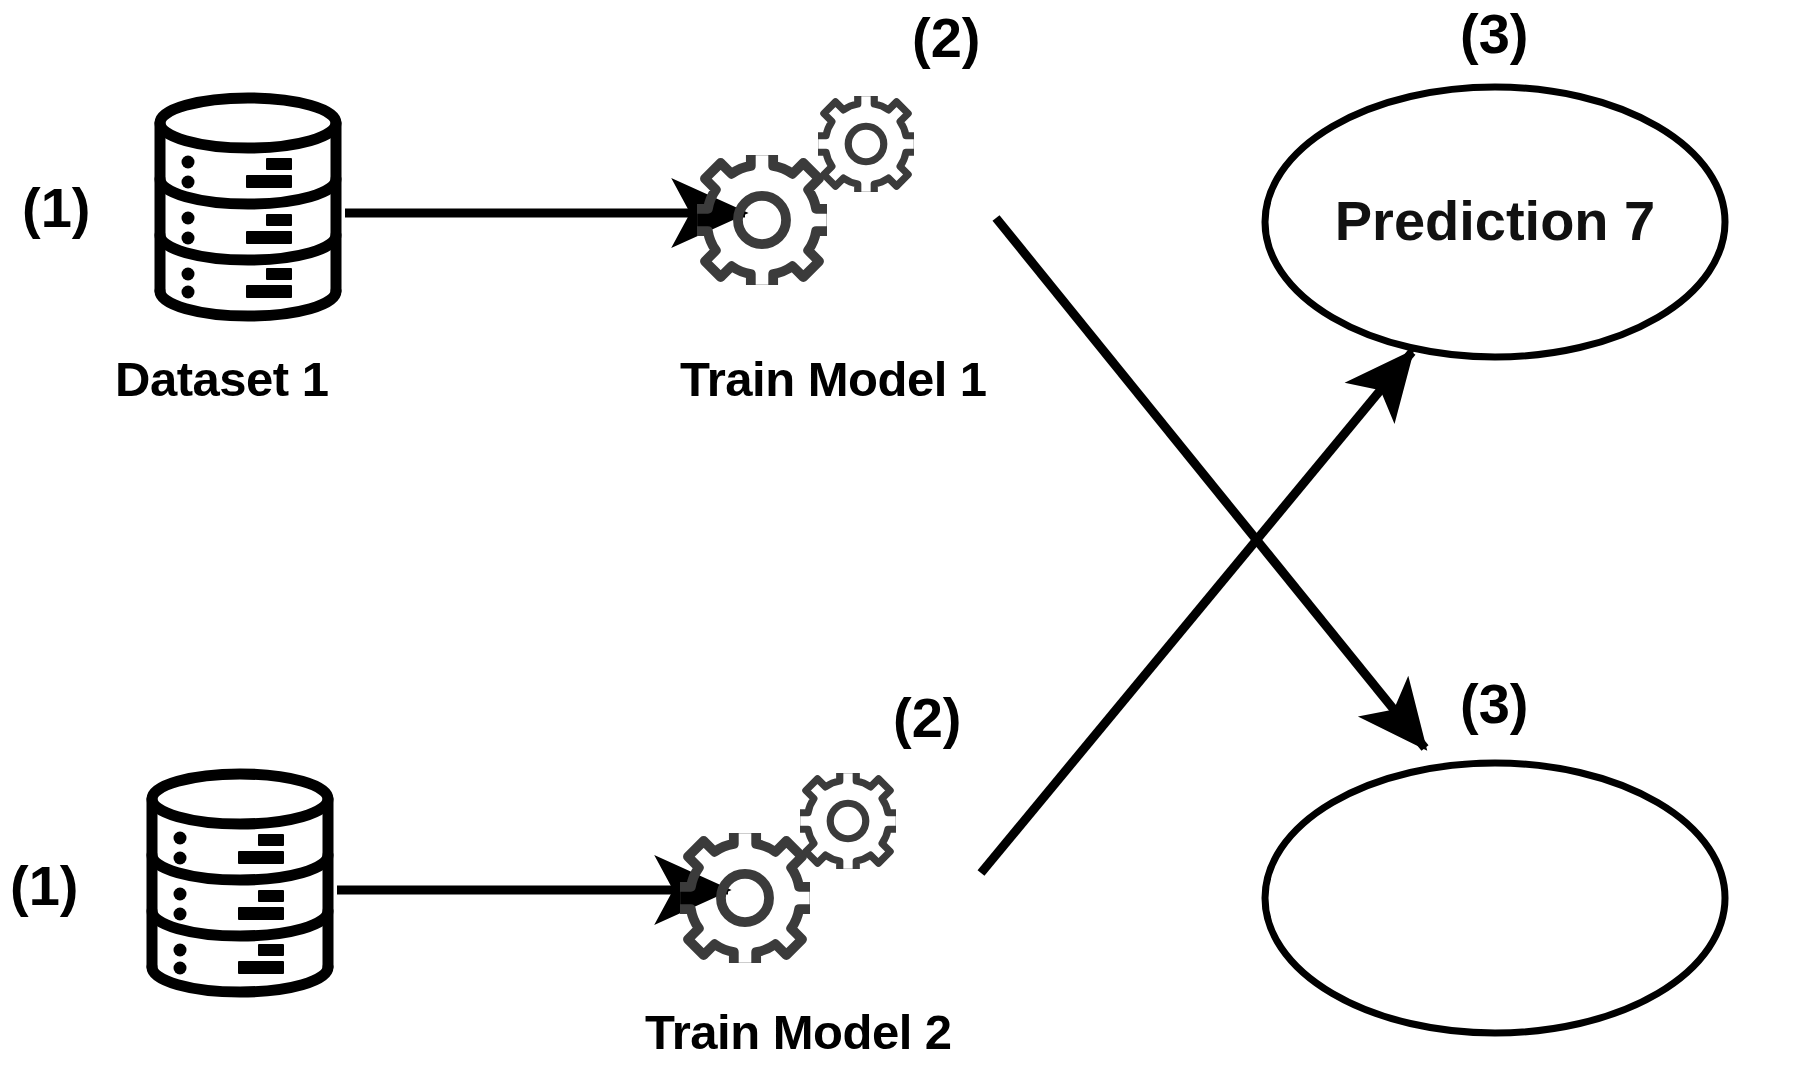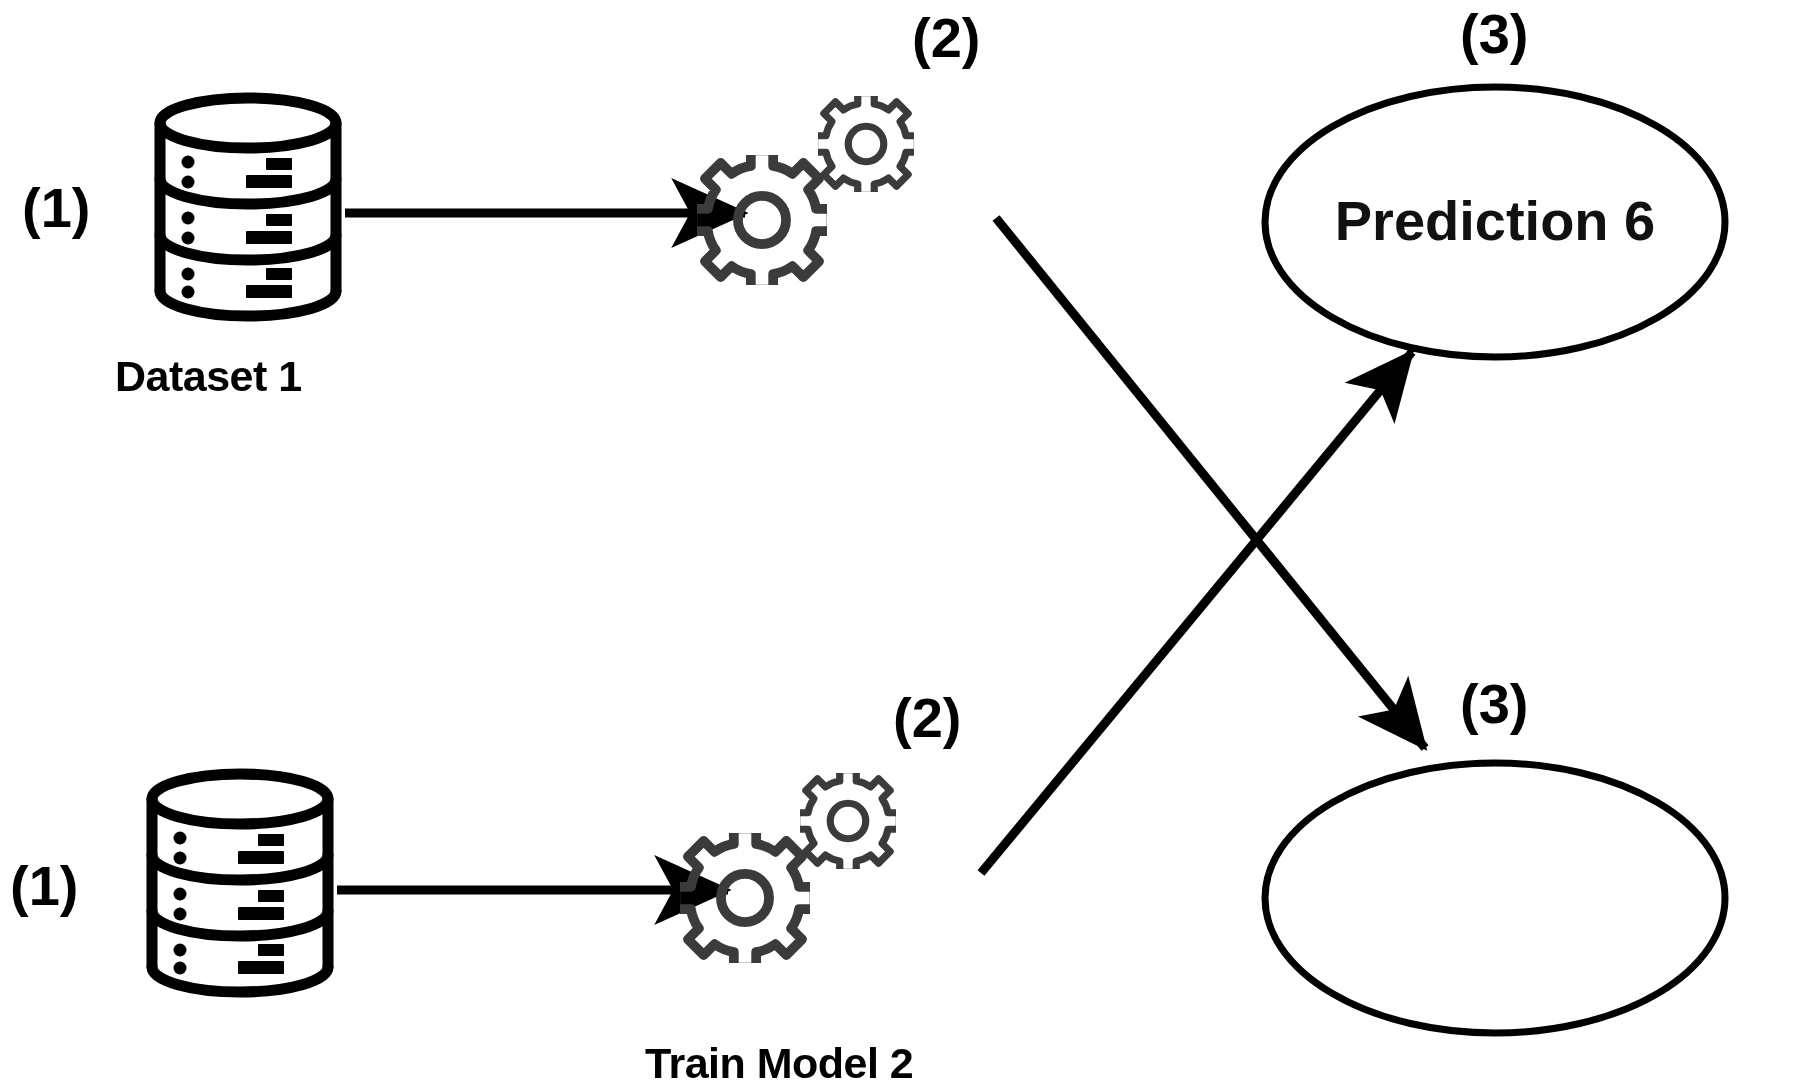--- a/index.html
+++ b/index.html
@@ -37,21 +37,21 @@
   .step-tag {
     position: absolute;
     font-family: "Liberation Sans", sans-serif;
     font-weight: bold;
     color: #000000;
     font-size: 56px;
     line-height: 1;
     white-space: pre;
   }
   .caption {
-    font-size: 43px;
+    font-size: 49px;
   }
   .ellipse-text {
     position: absolute;
     font-family: "Liberation Sans", sans-serif;
     font-weight: bold;
     color: #111111;
     font-size: 56px;
     white-space: pre;
     line-height: 1;
     text-align: center;
@@ -176,28 +176,29 @@
 
     <line x1="981" y1="873" x2="1412" y2="352" stroke="#000000" stroke-width="9" marker-end="url(#arrowDiag)"></line>
   </svg>
 
   <div class="step-tag" style="left:22px; top:180px;">(1)</div>
 
   <div class="node-label caption" style="left:115px; top:355px;">Dataset 1</div>
 
   <div class="step-tag" style="left:912px; top:10px;">(2)</div>
 
+  <div class="node-label caption" style="left:680px; top:355px;">Train Model 1</div>
 
   <div class="step-tag" style="left:1460px; top:6px;">(3)</div>
 
-  <div class="ellipse-text" style="left:1265px; top:193px; width:460px;">Prediction 6</div>
+  <div class="ellipse-text" style="left:1265px; top:193px; width:460px;">Prediction 7</div>
 
   <div class="step-tag" style="left:10px; top:858px;">(1)</div>
 
 
   <div class="step-tag" style="left:893px; top:690px;">(2)</div>
 
-  <div class="node-label caption" style="left:645px; top:1042px;">Train Model 2</div>
+  <div class="node-label caption" style="left:645px; top:1008px;">Train Model 2</div>
 
   <div class="step-tag" style="left:1460px; top:676px;">(3)</div>
 
 
 </div>
 
 </body></html>

